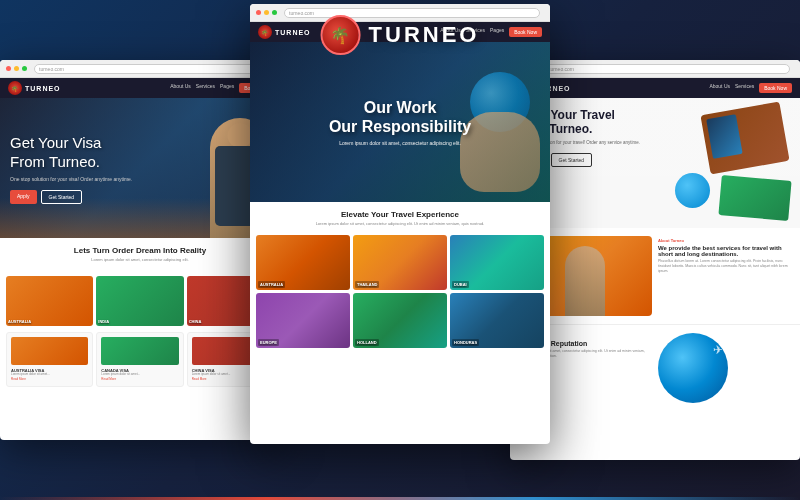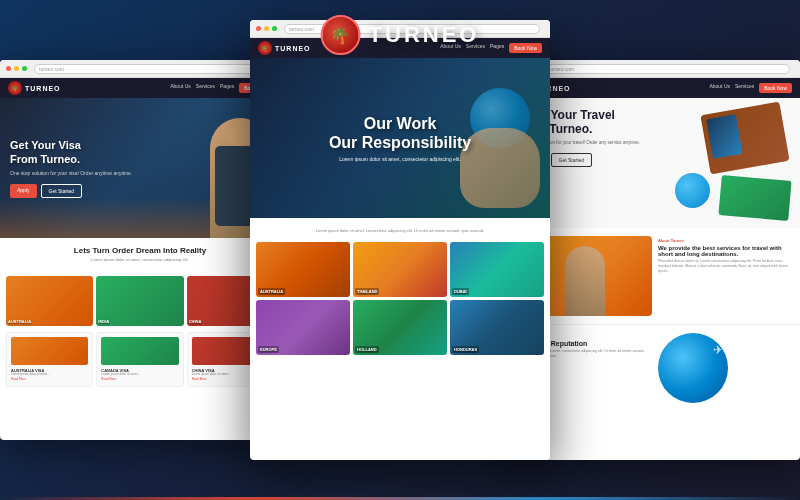--- a/index.html
+++ b/index.html
@@ -40,21 +40,21 @@
       border-radius: 4px;
       overflow: hidden;
       box-shadow: 0 10px 40px rgba(0,0,0,0.5);
       z-index: 1;
     }
 
     
     .window-center {
       position: absolute;
       left: 250px;
-      top: 20px;
+      top: 4px;
       width: 300px;
       height: 440px;
       background: #fff;
       border-radius: 4px;
       overflow: hidden;
       box-shadow: 0 15px 50px rgba(0,0,0,0.6);
       z-index: 2;
     }
 
     
@@ -185,22 +185,22 @@
       top: 28px;
       left: 5px;
       width: 50px; height: 80px;
       background: #2c3e50;
       border-radius: 5px;
     }
     .hero-text-left {
       z-index: 1;
     }
     .hero-title-left {
-      font-size: 11px;
-      font-weight: bold;
+      font-size: 15px;
+      font-weight: normal;
       color: #fff;
       line-height: 1.3;
       text-shadow: 1px 1px 3px rgba(0,0,0,0.5);
     }
     .hero-subtitle-left {
       font-size: 5px;
       color: #ccc;
       margin-top: 4px;
     }
     .hero-btns {
@@ -723,20 +723,21 @@
     <div class="center-hero">
       <div class="globe-icon"></div>
       <div class="hand-img"></div>
       <div class="center-hero-text">
         <div class="center-hero-title">Our Work<br>Our Responsibility</div>
         <div class="center-hero-subtitle">Lorem ipsum dolor sit amet, consectetur adipiscing elit.</div>
       </div>
     </div>
 
     <div class="center-elevate">
+      <div class="elevate-title">Elevate Your Travel Experience</div>
       <div class="elevate-text">Lorem ipsum dolor sit amet, consectetur adipiscing elit. Ut enim ad minim veniam, quis nostrud.</div>
     </div>
 
     <div class="center-destinations">
       <div class="center-dest-card dest-australia">
         <div class="center-dest-label">AUSTRALIA</div>
       </div>
       <div class="center-dest-card dest-thailand">
         <div class="center-dest-label">THAILAND</div>
       </div>

